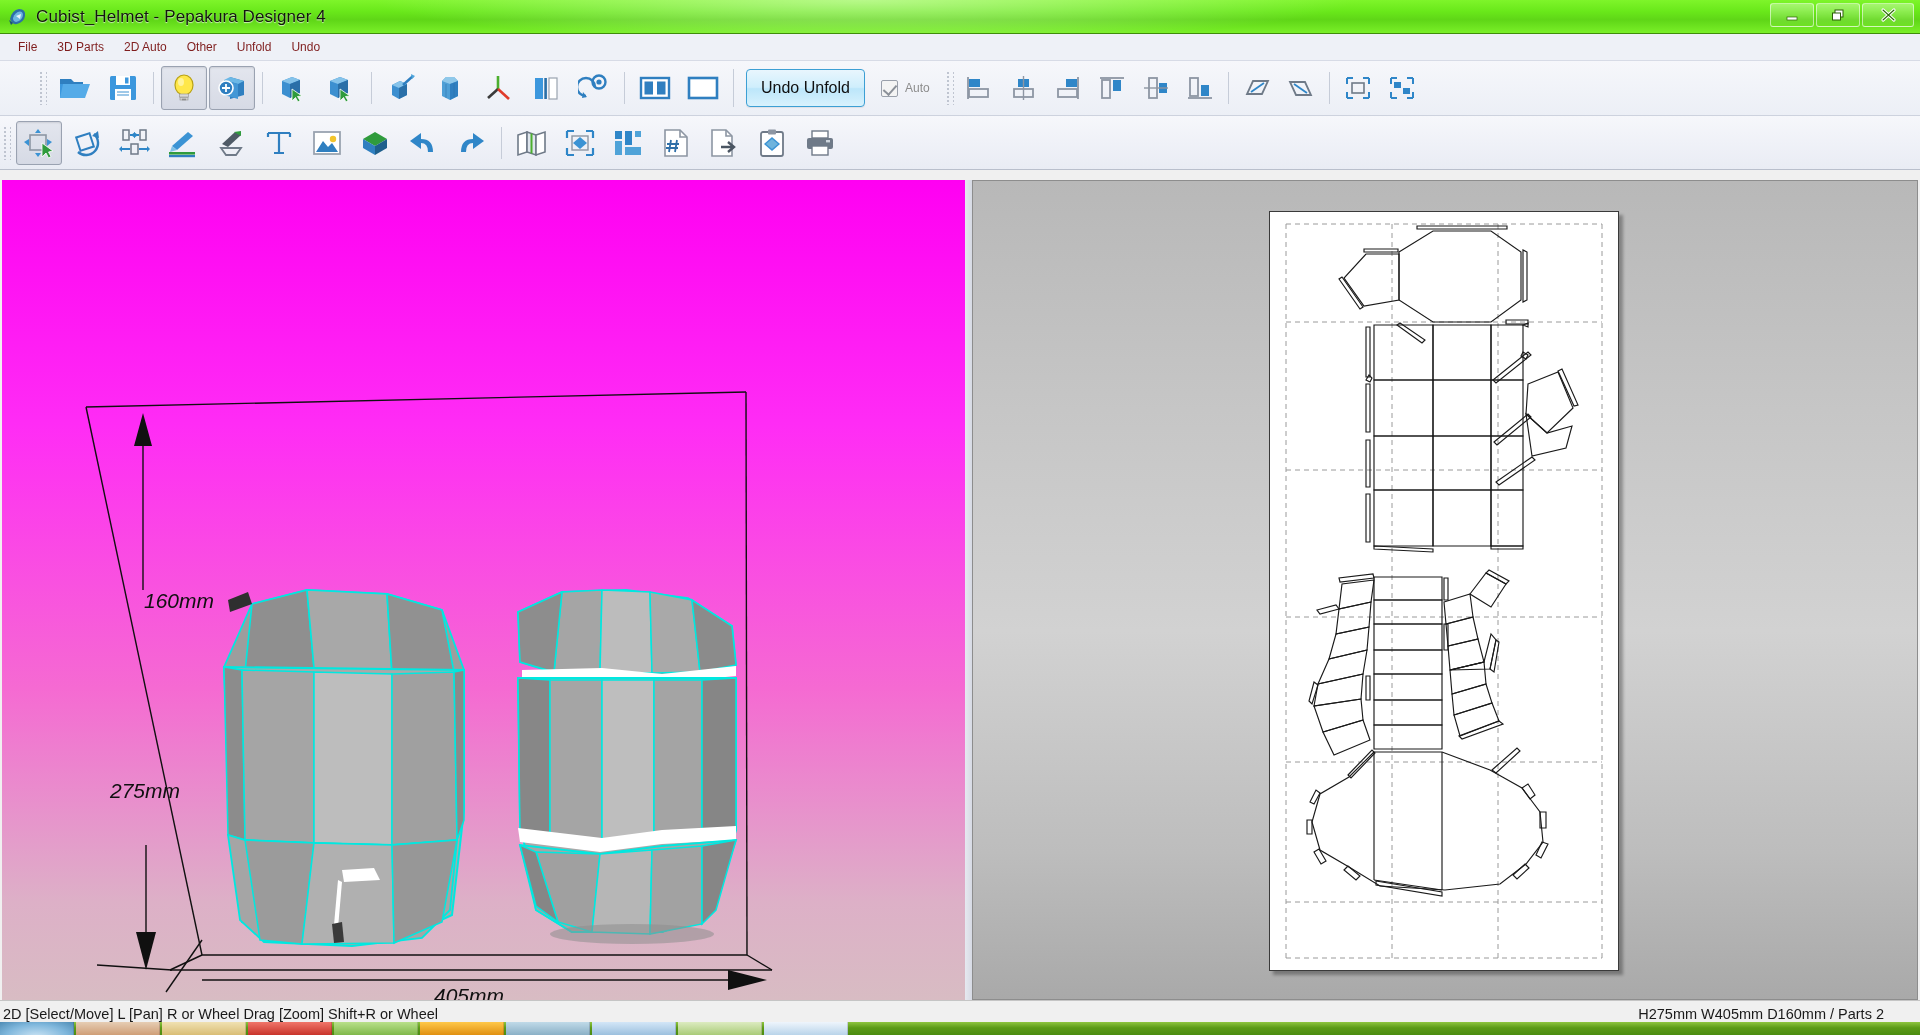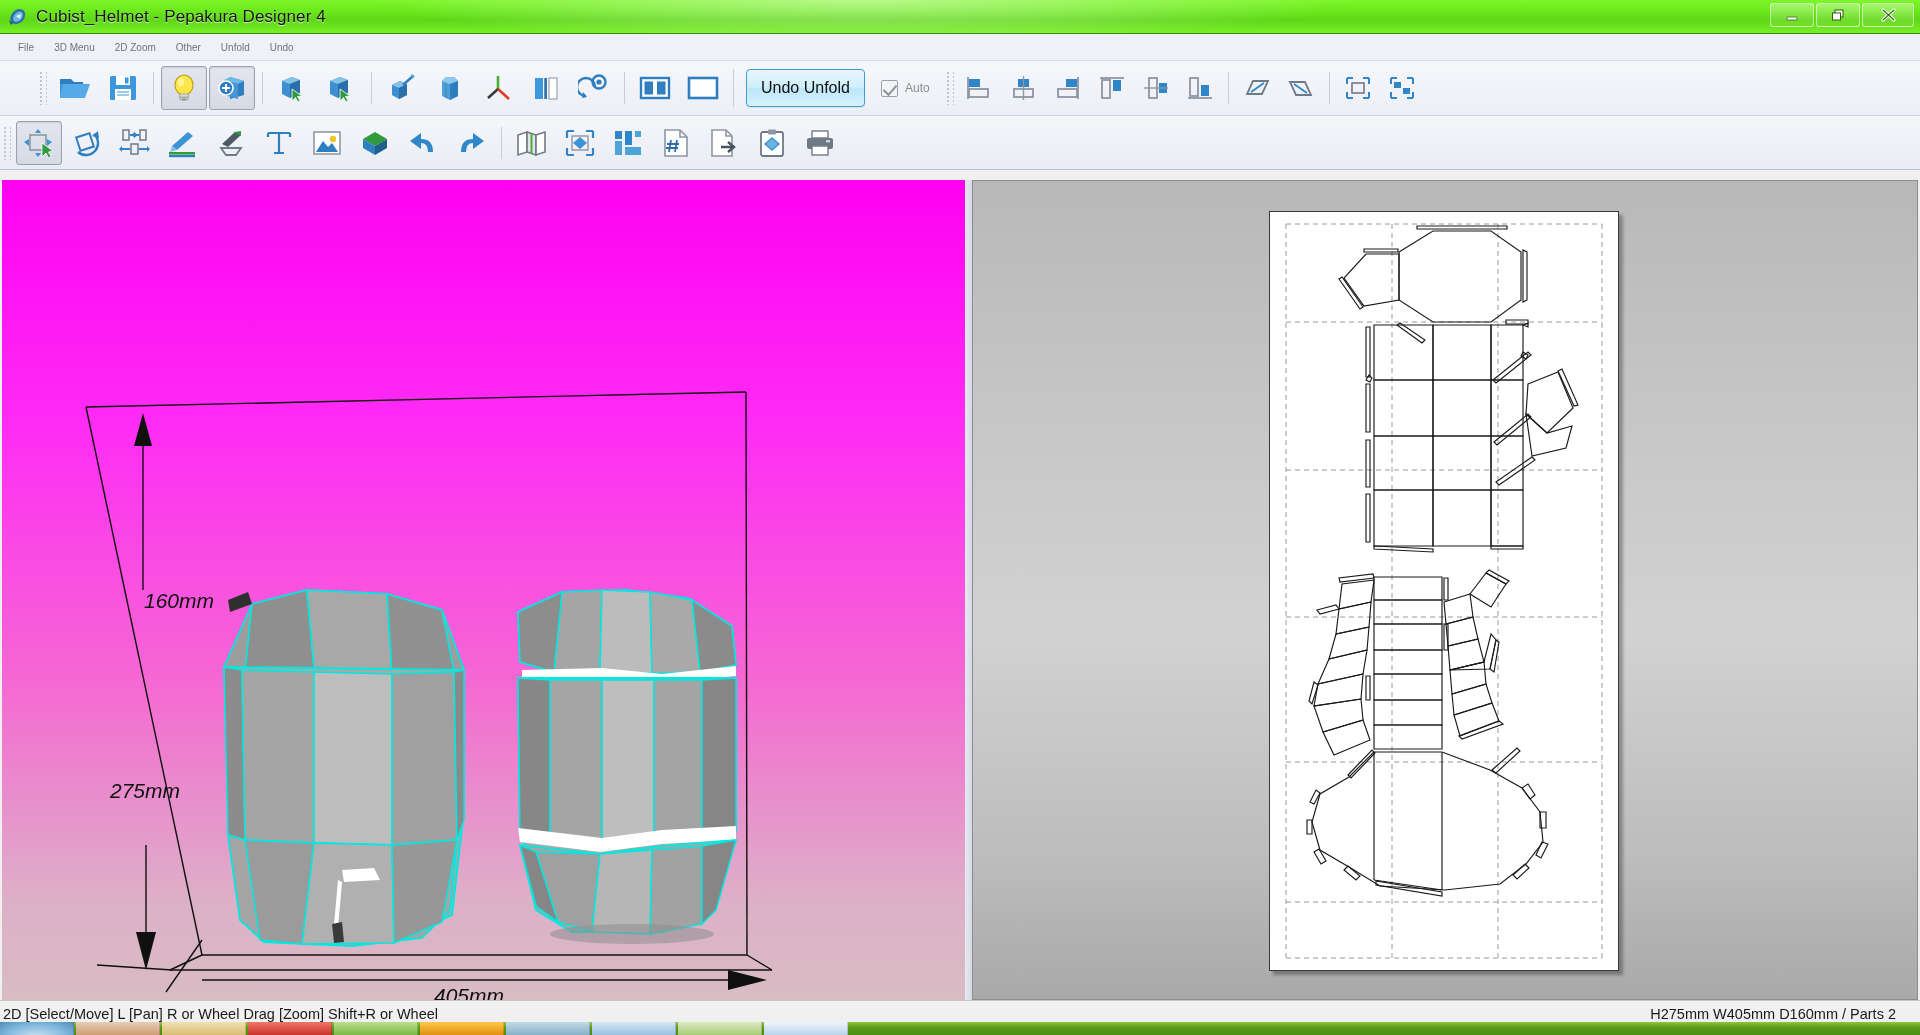--- a/index.html
+++ b/index.html
@@ -41,21 +41,21 @@
   }
   .win-btn.close{width:52px;}
 
   
   #menubar{
     position:absolute;left:0;top:34px;width:1920px;height:26px;
     background:#eef1f7;
     display:flex;align-items:center;padding-left:8px;gap:0px;
   }
   #menubar .mi{
-    font-size:10px;color:#737373;padding:3px 10px;border-radius:2px;white-space:nowrap;
+    font-size:12px;color:#7f1d1d;padding:3px 10px;border-radius:2px;white-space:nowrap;
   }
 
   
   #tb1{
     position:absolute;left:0;top:60px;width:1920px;height:56px;
     background:linear-gradient(180deg,#f6f7fb 0%,#eceff6 100%);
     border-top:1px solid #d7dbe6;border-bottom:1px solid #cdd2de;
     display:flex;align-items:center;padding-left:36px;
   }
   #tb2{
@@ -133,21 +133,21 @@
     box-shadow:4px 4px 3px rgba(0,0,0,.30);
   }
 
   
   #statusbar{
     position:absolute;left:0;top:1000px;width:1920px;height:26px;
     background:#f0f0f0;border-top:1px solid #c5c5c5;
     display:flex;align-items:center;
   }
   #statusbar .left{font-size:14.5px;color:#1a1a1a;padding-left:3px;white-space:nowrap;}
-  #statusbar .right{margin-left:auto;font-size:14.5px;color:#1a1a1a;padding-right:24px;white-space:nowrap;}
+  #statusbar .right{margin-left:auto;font-size:14.5px;color:#1a1a1a;padding-right:36px;white-space:nowrap;}
 
   
   #taskbar{
     position:absolute;left:0;top:1022px;width:1920px;height:13px;
     background:linear-gradient(180deg,#8ec53f 0%,#5b9a17 45%,#4b8c10 100%);
     display:flex;align-items:flex-start;
   }
   #taskbar .tbtn-tb{
     height:13px;width:84px;margin-right:2px;
     background:linear-gradient(180deg,rgba(255,255,255,.35),rgba(255,255,255,.05));
@@ -187,22 +187,22 @@
       <svg width="17" height="16" viewBox="0 0 17 16">
         <path d="M3 3 L14 13 M14 3 L3 13" stroke="#fff" stroke-width="3.2" stroke-linecap="round"></path>
         <path d="M3 3 L14 13 M14 3 L3 13" stroke="#2f6a0b" stroke-width="1.1" stroke-linecap="round"></path>
       </svg>
     </div>
   </div>
 </div>
 
 <div id="menubar">
   <div class="mi">File</div>
-  <div class="mi">3D Menu</div>
-  <div class="mi">2D Zoom</div>
+  <div class="mi">3D Parts</div>
+  <div class="mi">2D Auto</div>
   <div class="mi">Other</div>
   <div class="mi">Unfold</div>
   <div class="mi">Undo</div>
 </div>
 
 <div id="tb1">
   <div class="grip"></div>
 
   <div class="tbtn">
     <svg width="34" height="30" viewBox="0 0 34 30">

